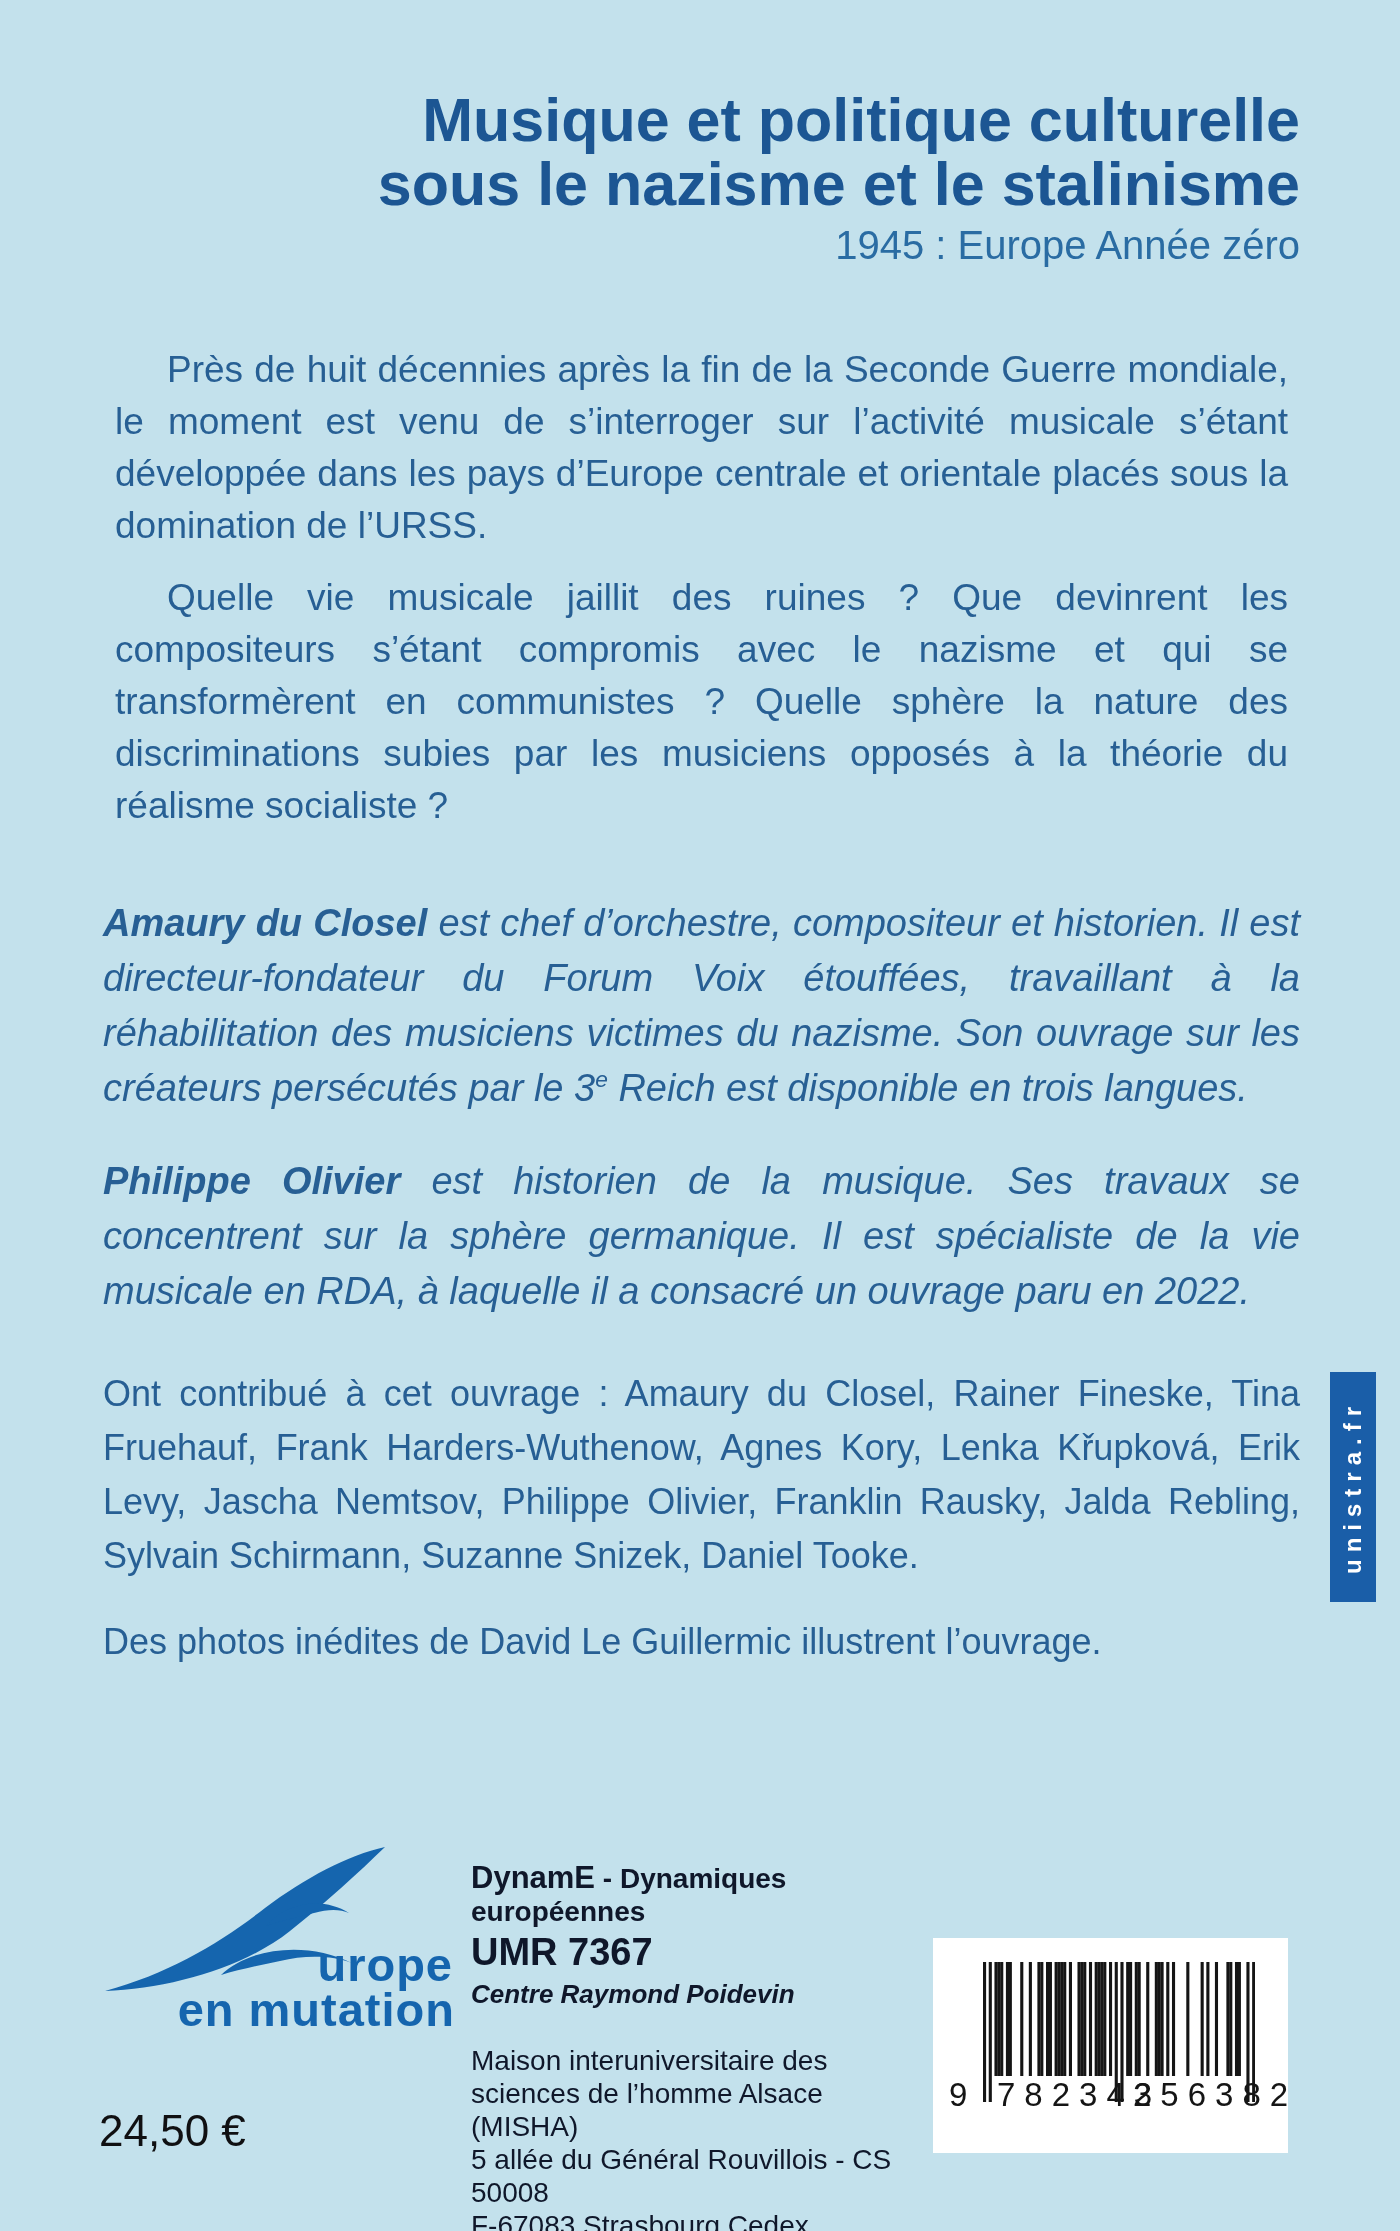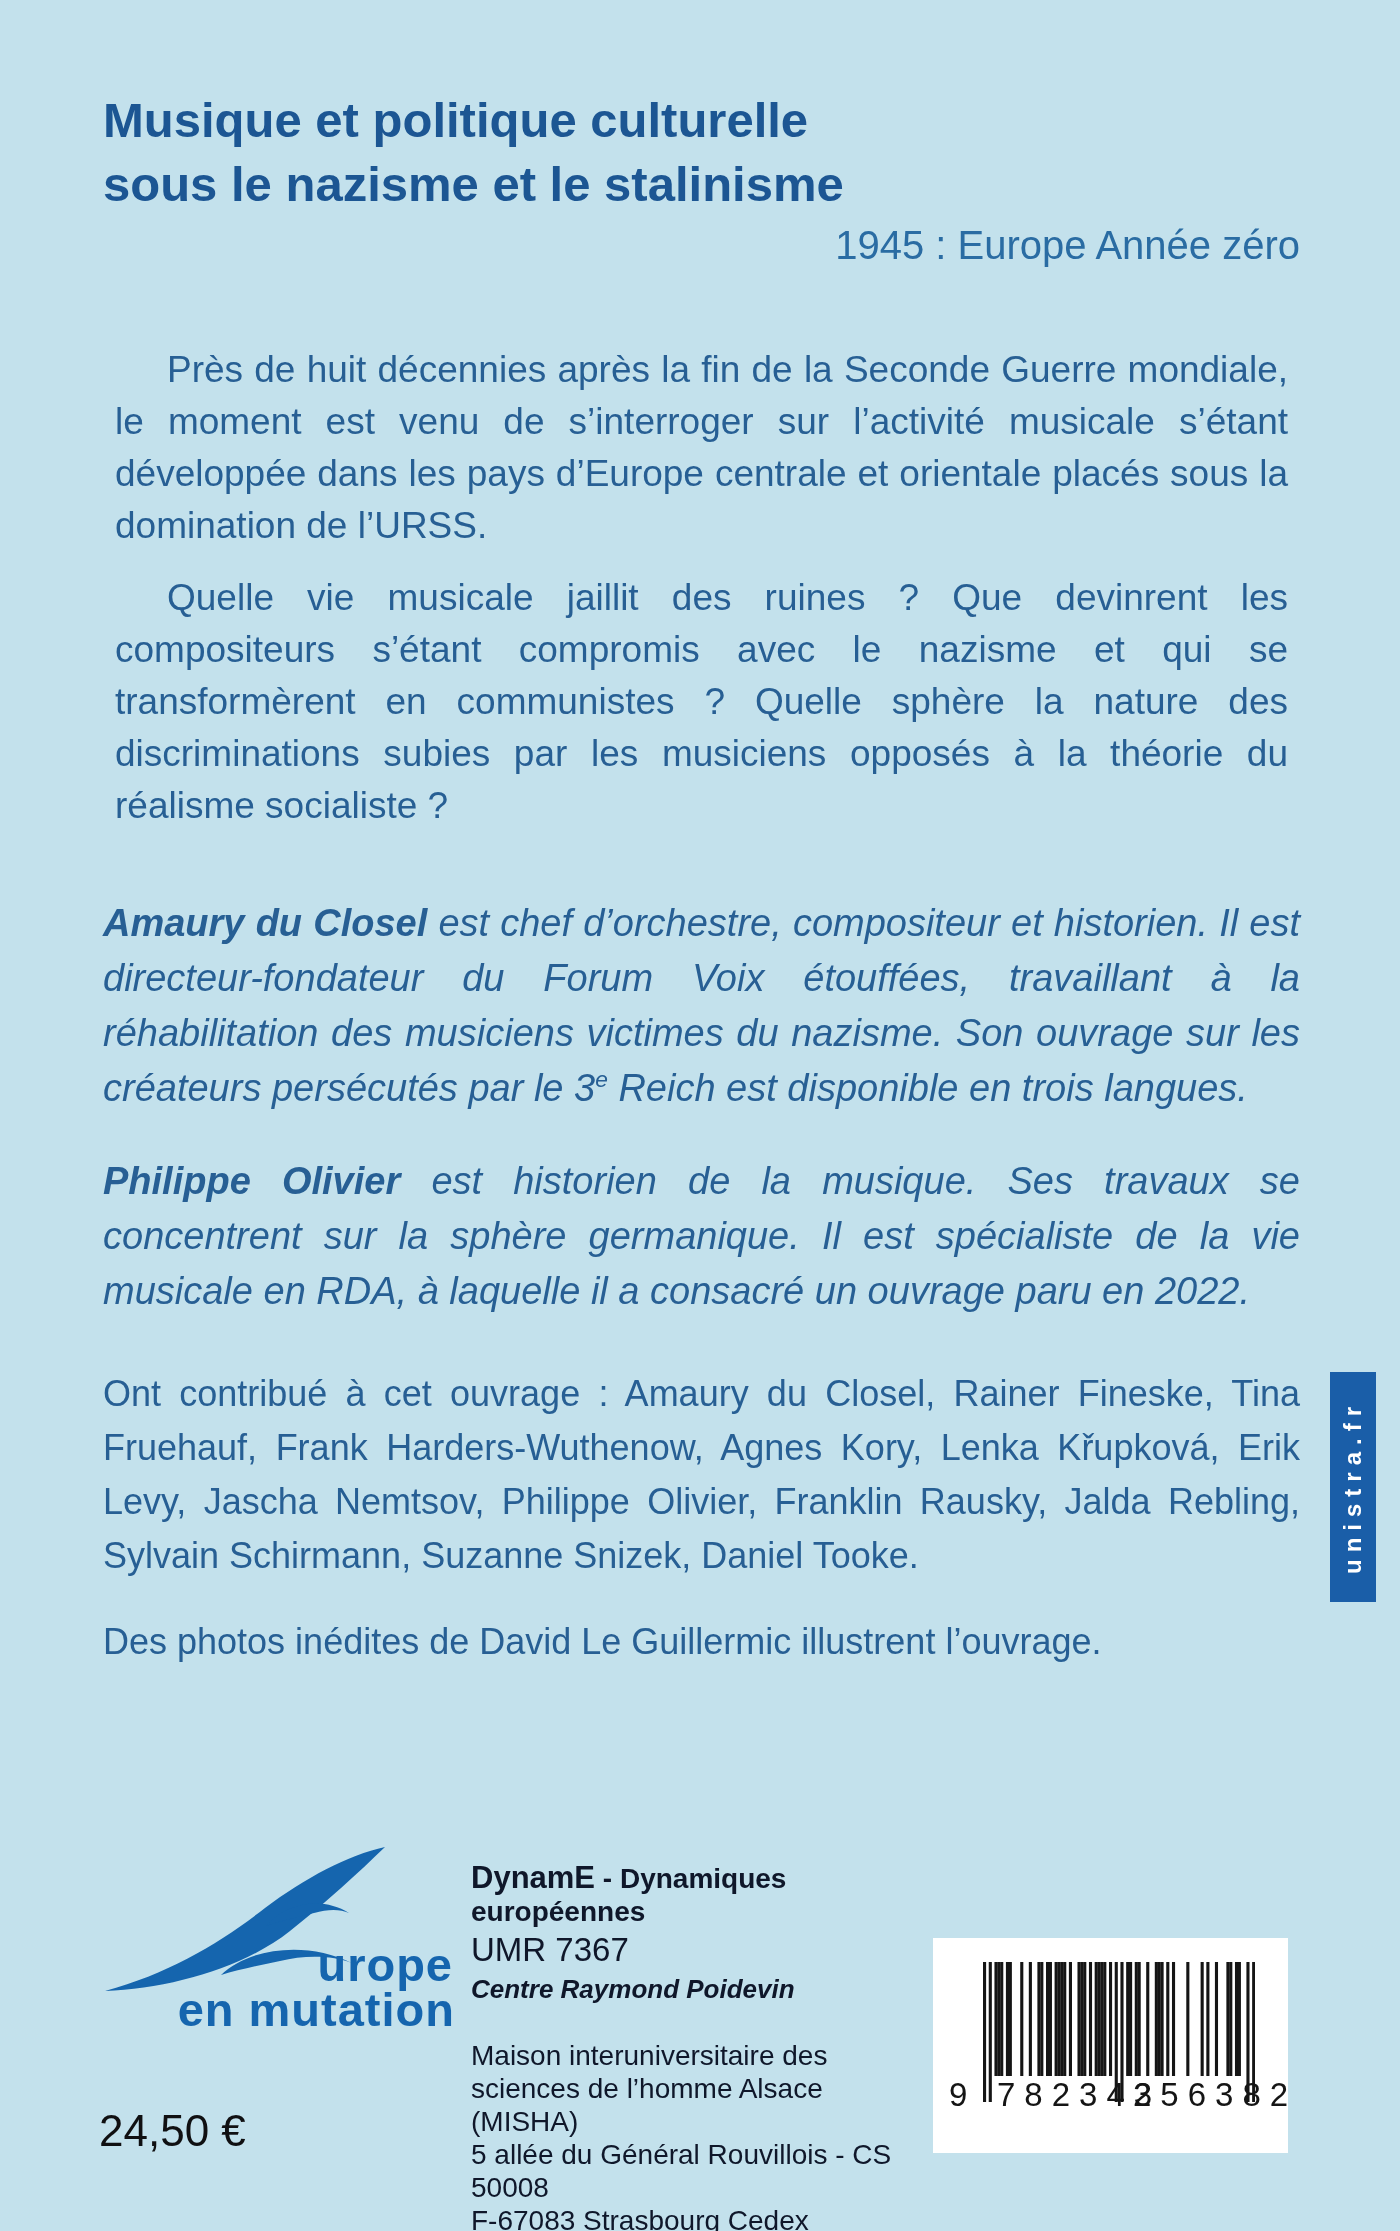--- a/index.html
+++ b/index.html
@@ -3,21 +3,21 @@
 <meta charset="utf-8">
 <style>
   html,body { margin:0; padding:0; }
   body { background:#8fa6ad; }
   .page {
     position:relative; width:1400px; height:2231px;
     background:#c3e1ec; overflow:hidden;
     font-family:"Liberation Sans", sans-serif;
   }
   .content { position:absolute; left:103px; top:88px; width:1197px; color:#275f94; }
-  .title { margin:0; text-align:left; color:#1c5693; font-size:49px; line-height:64px; font-weight:bold; }
+  .title { margin:0; text-align:right; color:#1c5693; font-size:61px; line-height:64px; font-weight:bold; }
   .title span { display:block; }
   .subtitle { margin:6px 0 0; text-align:right; color:#2a6ca3; font-size:40px; line-height:46px; font-weight:normal; }
   .body-text { margin-top:76px; }
   p.syn { margin:0 12px 20px; font-size:37px; line-height:52px; text-align:justify; text-indent:52px; }
   p.syn:last-of-type { margin-bottom:0; }
   p.bio { margin:0 0 38px; font-size:38px; line-height:55px; text-align:justify; font-style:italic; }
   .bios { margin-top:64px; }
   .bio .name { font-weight:bold; }
   .bio sup { font-size:60%; line-height:0; }
   p.contrib { margin:48px 0 0; font-size:36px; line-height:54px; text-align:justify; }
@@ -39,21 +39,21 @@
   .logo .logo-urope { position:absolute; right:2px; top:94px; font-size:47px; font-weight:bold; letter-spacing:1px; }
   .logo .logo-mutation { position:absolute; right:0px; top:139px; font-size:47px; font-weight:bold; letter-spacing:1px; }
 
   .isbn { position:absolute; left:104px; top:2056px; font-family:"Liberation Serif", serif; font-size:35px; color:#1d1d1f; }
   .price { position:absolute; left:99px; top:2106px; font-size:44px; color:#101012; }
 
   
   .lab { position:absolute; left:471px; top:1860px; width:430px; color:#0f172a; }
   .lab-name-line { font-size:28px; font-weight:bold; }
   .lab-name-line .lab-name { font-size:31px; }
-  .lab-umr { margin-top:3px; font-size:33px; font-weight:normal; }
+  .lab-umr { margin-top:3px; font-size:38px; font-weight:bold; }
   .lab-centre { margin-top:5px; font-size:26px; font-weight:bold; font-style:italic; }
   .lab-address { margin-top:34px; font-size:28px; line-height:33px; }
 
   
   .barcode-panel { position:absolute; left:933px; top:1938px; width:355px; height:215px; background:#ffffff; }
   .barcode-panel svg { position:absolute; left:50px; top:24px; }
   .bc-digit { position:absolute; font-size:33px; color:#151515; top:138px; }
   .bc-first { left:16px; }
   .bc-left  { left:64px;  letter-spacing:9px; }
   .bc-right { left:200px; letter-spacing:9px; }

